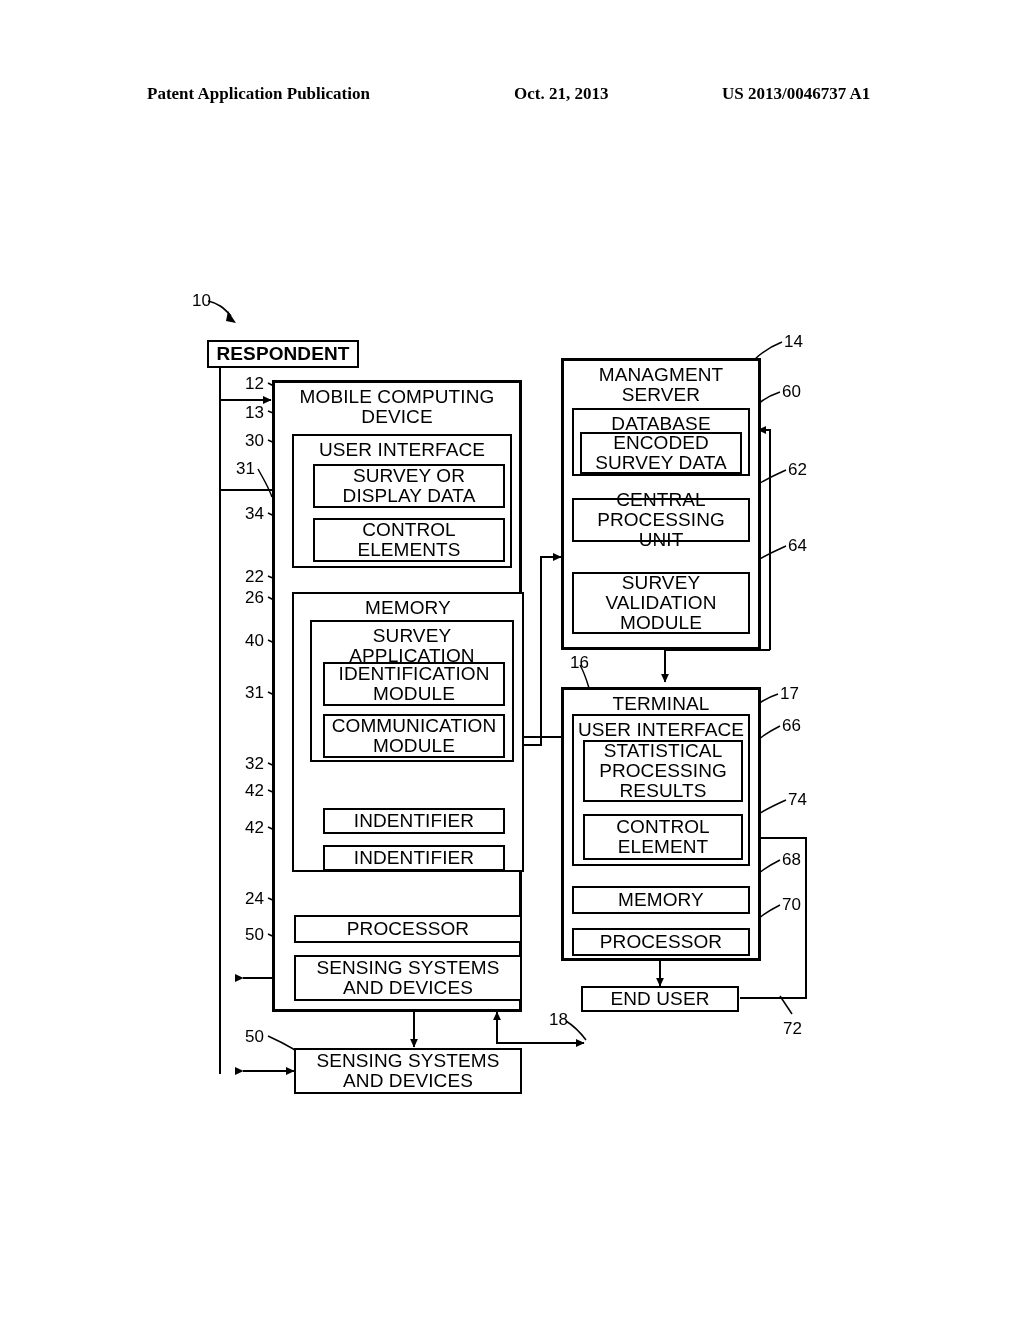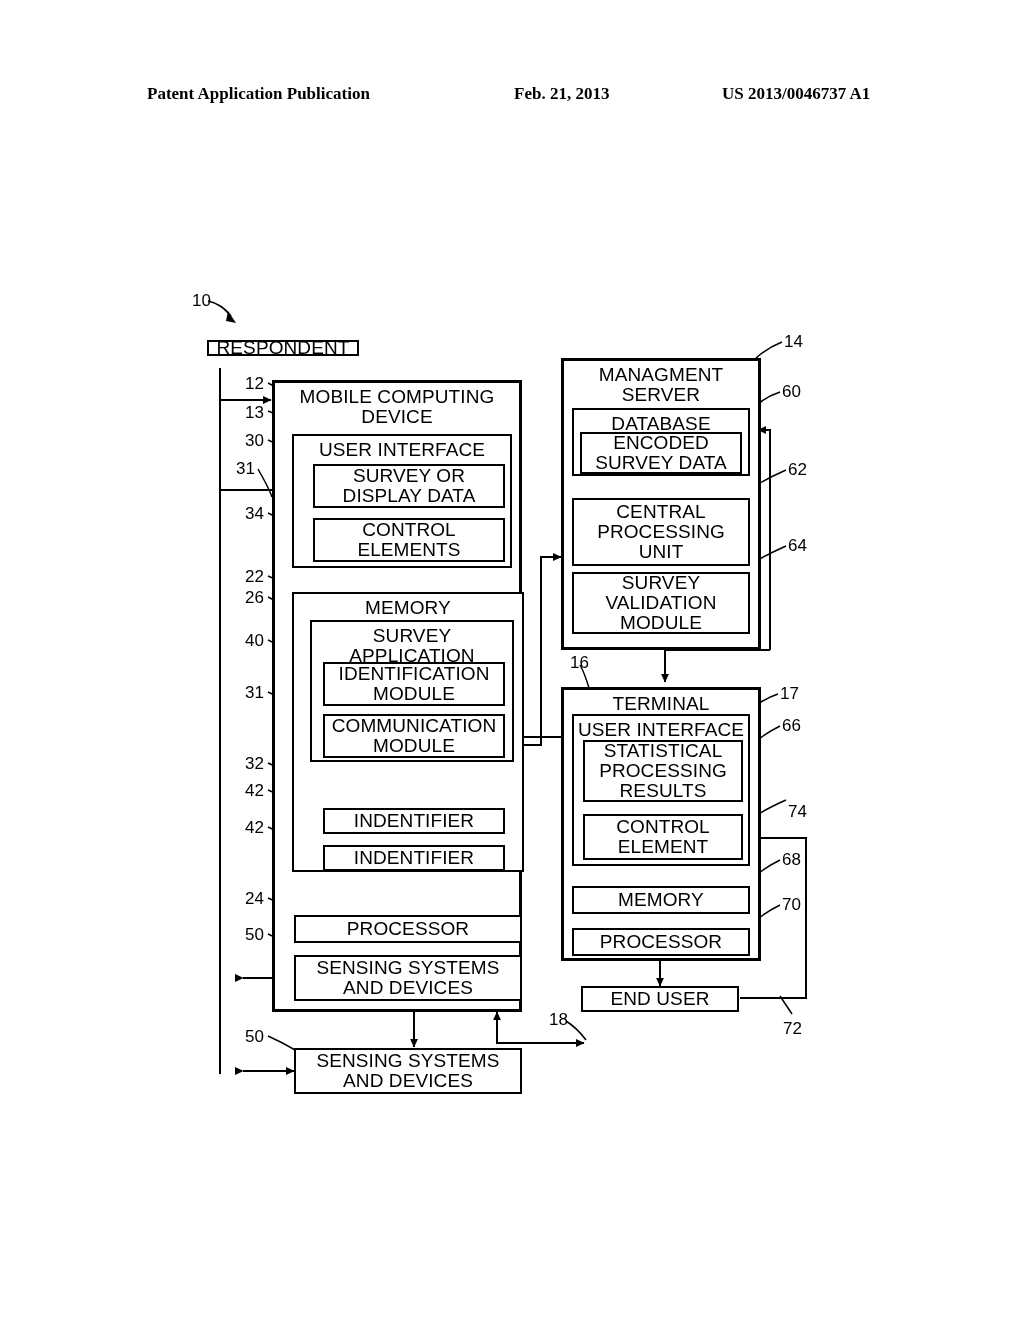--- a/index.html
+++ b/index.html
@@ -45,21 +45,21 @@
     position:absolute;font-size:17px;
     font-family:"Liberation Sans", sans-serif;
     white-space:nowrap;
   }
 </style>
 </head>
 <body>
 
 <div class="pub-header">
   <span class="hdr-left">Patent Application Publication</span>
-  <span class="hdr-mid">Feb. 21, 2013</span>
+  <span class="hdr-mid">Oct. 21, 2013</span>
   <span class="hdr-right">US 2013/0046737 A1</span>
 </div>
 
 <div id="fig">
 
   <svg width="1024" height="1320">
     <defs>
       <marker id="ah" markerWidth="9" markerHeight="9" refX="8" refY="4.5" orient="auto" markerUnits="userSpaceOnUse">
         <path d="M0,0.6 L8.6,4.5 L0,8.4 z" fill="#000"></path>
       </marker>
@@ -126,21 +126,21 @@
         <path d="M780,726 C768,732 756,740 746,750"></path>
         <path d="M786,800 C768,808 756,814 746,823"></path>
         <path d="M780,860 C768,866 756,874 746,884"></path>
         <path d="M780,905 C768,911 756,919 746,929"></path>
         <path d="M792,1014 C788,1008 784,1002 780,996"></path>
         <path d="M566,1021 C574,1026 580,1032 586,1040"></path>
       </g>
     </g>
   </svg>
 
-  <div class="bx" style="left:207px;top:340px;width:152px;height:16px;">
+  <div class="bx" style="left:207px;top:340px;width:152px;height:28px;font-weight:bold;">
     <span class="lbl">RESPONDENT</span>
   </div>
 
   <div class="bx outer top-label" style="left:272px;top:380px;width:250px;height:632px;">
     <span class="lbl">MOBILE COMPUTING DEVICE</span>
   </div>
 
   <div class="bx top-label" style="left:292px;top:434px;width:220px;height:134px;">
     <span class="lbl">USER INTERFACE</span>
   </div>
@@ -195,21 +195,21 @@
   </div>
 
   <div class="bx top-label" style="left:572px;top:408px;width:178px;height:68px;">
     <span class="lbl">DATABASE</span>
   </div>
 
   <div class="bx" style="left:580px;top:432px;width:162px;height:42px;">
     <span class="lbl">ENCODED SURVEY DATA</span>
   </div>
 
-  <div class="bx" style="left:572px;top:498px;width:178px;height:68px;">
+  <div class="bx" style="left:572px;top:498px;width:178px;height:44px;">
     <span class="lbl">CENTRAL PROCESSING UNIT</span>
   </div>
 
   <div class="bx" style="left:572px;top:572px;width:178px;height:62px;">
     <span class="lbl">SURVEY VALIDATION MODULE</span>
   </div>
 
   <div class="bx outer top-label" style="left:561px;top:687px;width:200px;height:274px;">
     <span class="lbl">TERMINAL</span>
   </div>
@@ -256,18 +256,18 @@
   <span class="ref" style="left:245px;top:925px;">50</span>
   <span class="ref" style="left:245px;top:1027px;">50</span>
 
   <span class="ref" style="left:784px;top:332px;">14</span>
   <span class="ref" style="left:782px;top:382px;">60</span>
   <span class="ref" style="left:788px;top:460px;">62</span>
   <span class="ref" style="left:788px;top:536px;">64</span>
   <span class="ref" style="left:570px;top:653px;">16</span>
   <span class="ref" style="left:780px;top:684px;">17</span>
   <span class="ref" style="left:782px;top:716px;">66</span>
-  <span class="ref" style="left:788px;top:790px;margin-top:12px;">74</span>
+  <span class="ref" style="left:788px;top:790px;">74</span>
   <span class="ref" style="left:782px;top:850px;">68</span>
   <span class="ref" style="left:782px;top:895px;">70</span>
   <span class="ref" style="left:783px;top:1019px;">72</span>
   <span class="ref" style="left:549px;top:1010px;">18</span>
 </div>
 
 </body></html>

